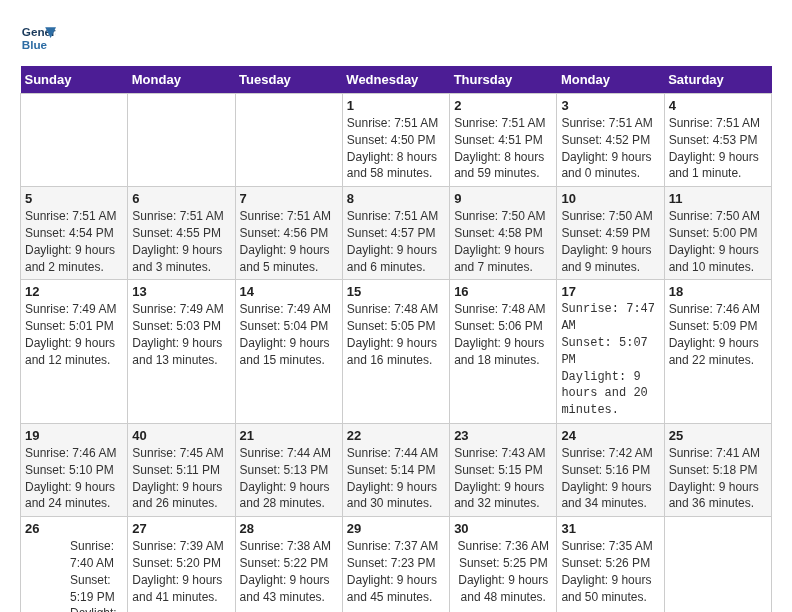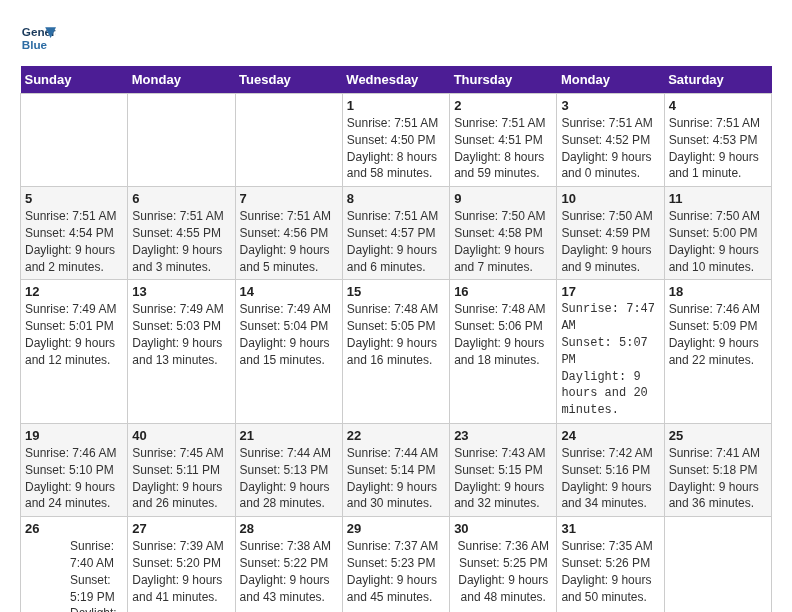--- a/index.html
+++ b/index.html
@@ -284,21 +284,21 @@
         </td>
         <td>
           <div class="day-number">28</div>
           <div class="day-info" style="white-space: pre-line;">Sunrise: 7:38 AM
 Sunset: 5:22 PM
 Daylight: 9 hours and 43 minutes.</div>
         </td>
         <td>
           <div class="day-number">29</div>
           <div class="day-info" style="white-space: pre-line;">Sunrise: 7:37 AM
-Sunset: 5:23 PM
+Sunset: 7:23 PM
 Daylight: 9 hours and 45 minutes.</div>
         </td>
         <td>
           <div class="day-number">30</div>
           <div class="day-info" style="white-space: pre-line; text-align: center;">Sunrise: 7:36 AM
 Sunset: 5:25 PM
 Daylight: 9 hours and 48 minutes.</div>
         </td>
         <td>
           <div class="day-number">31</div>

